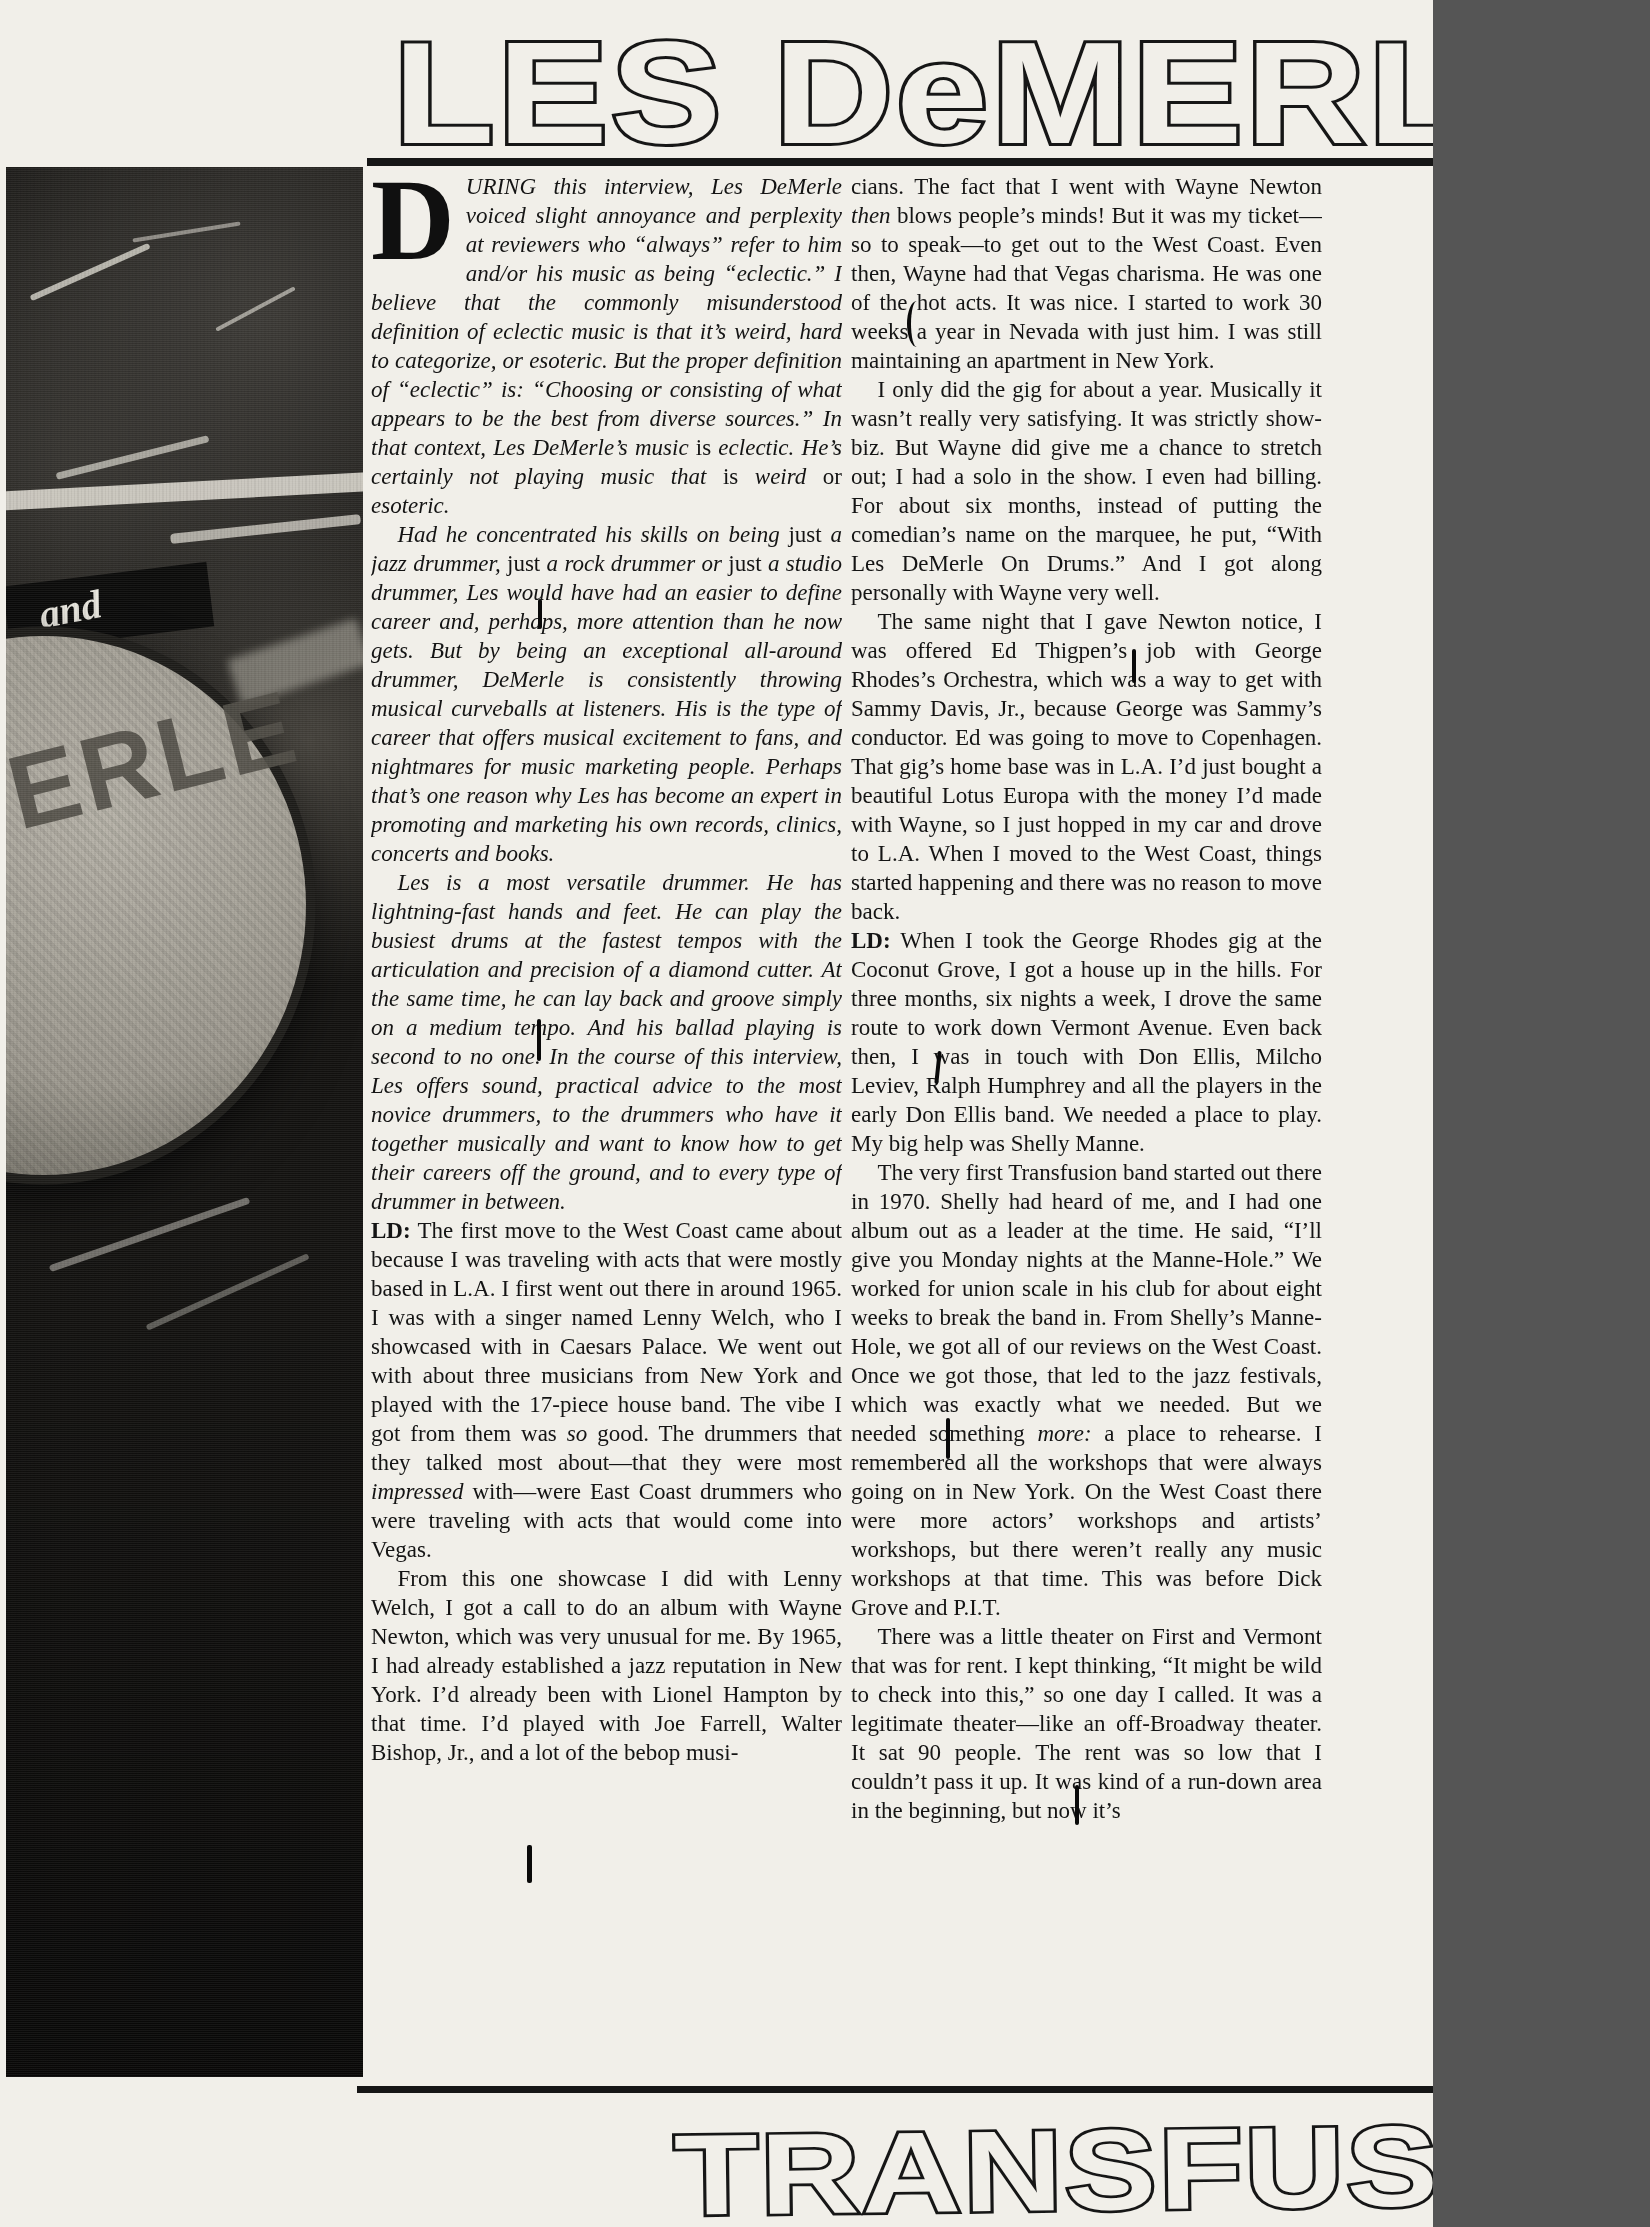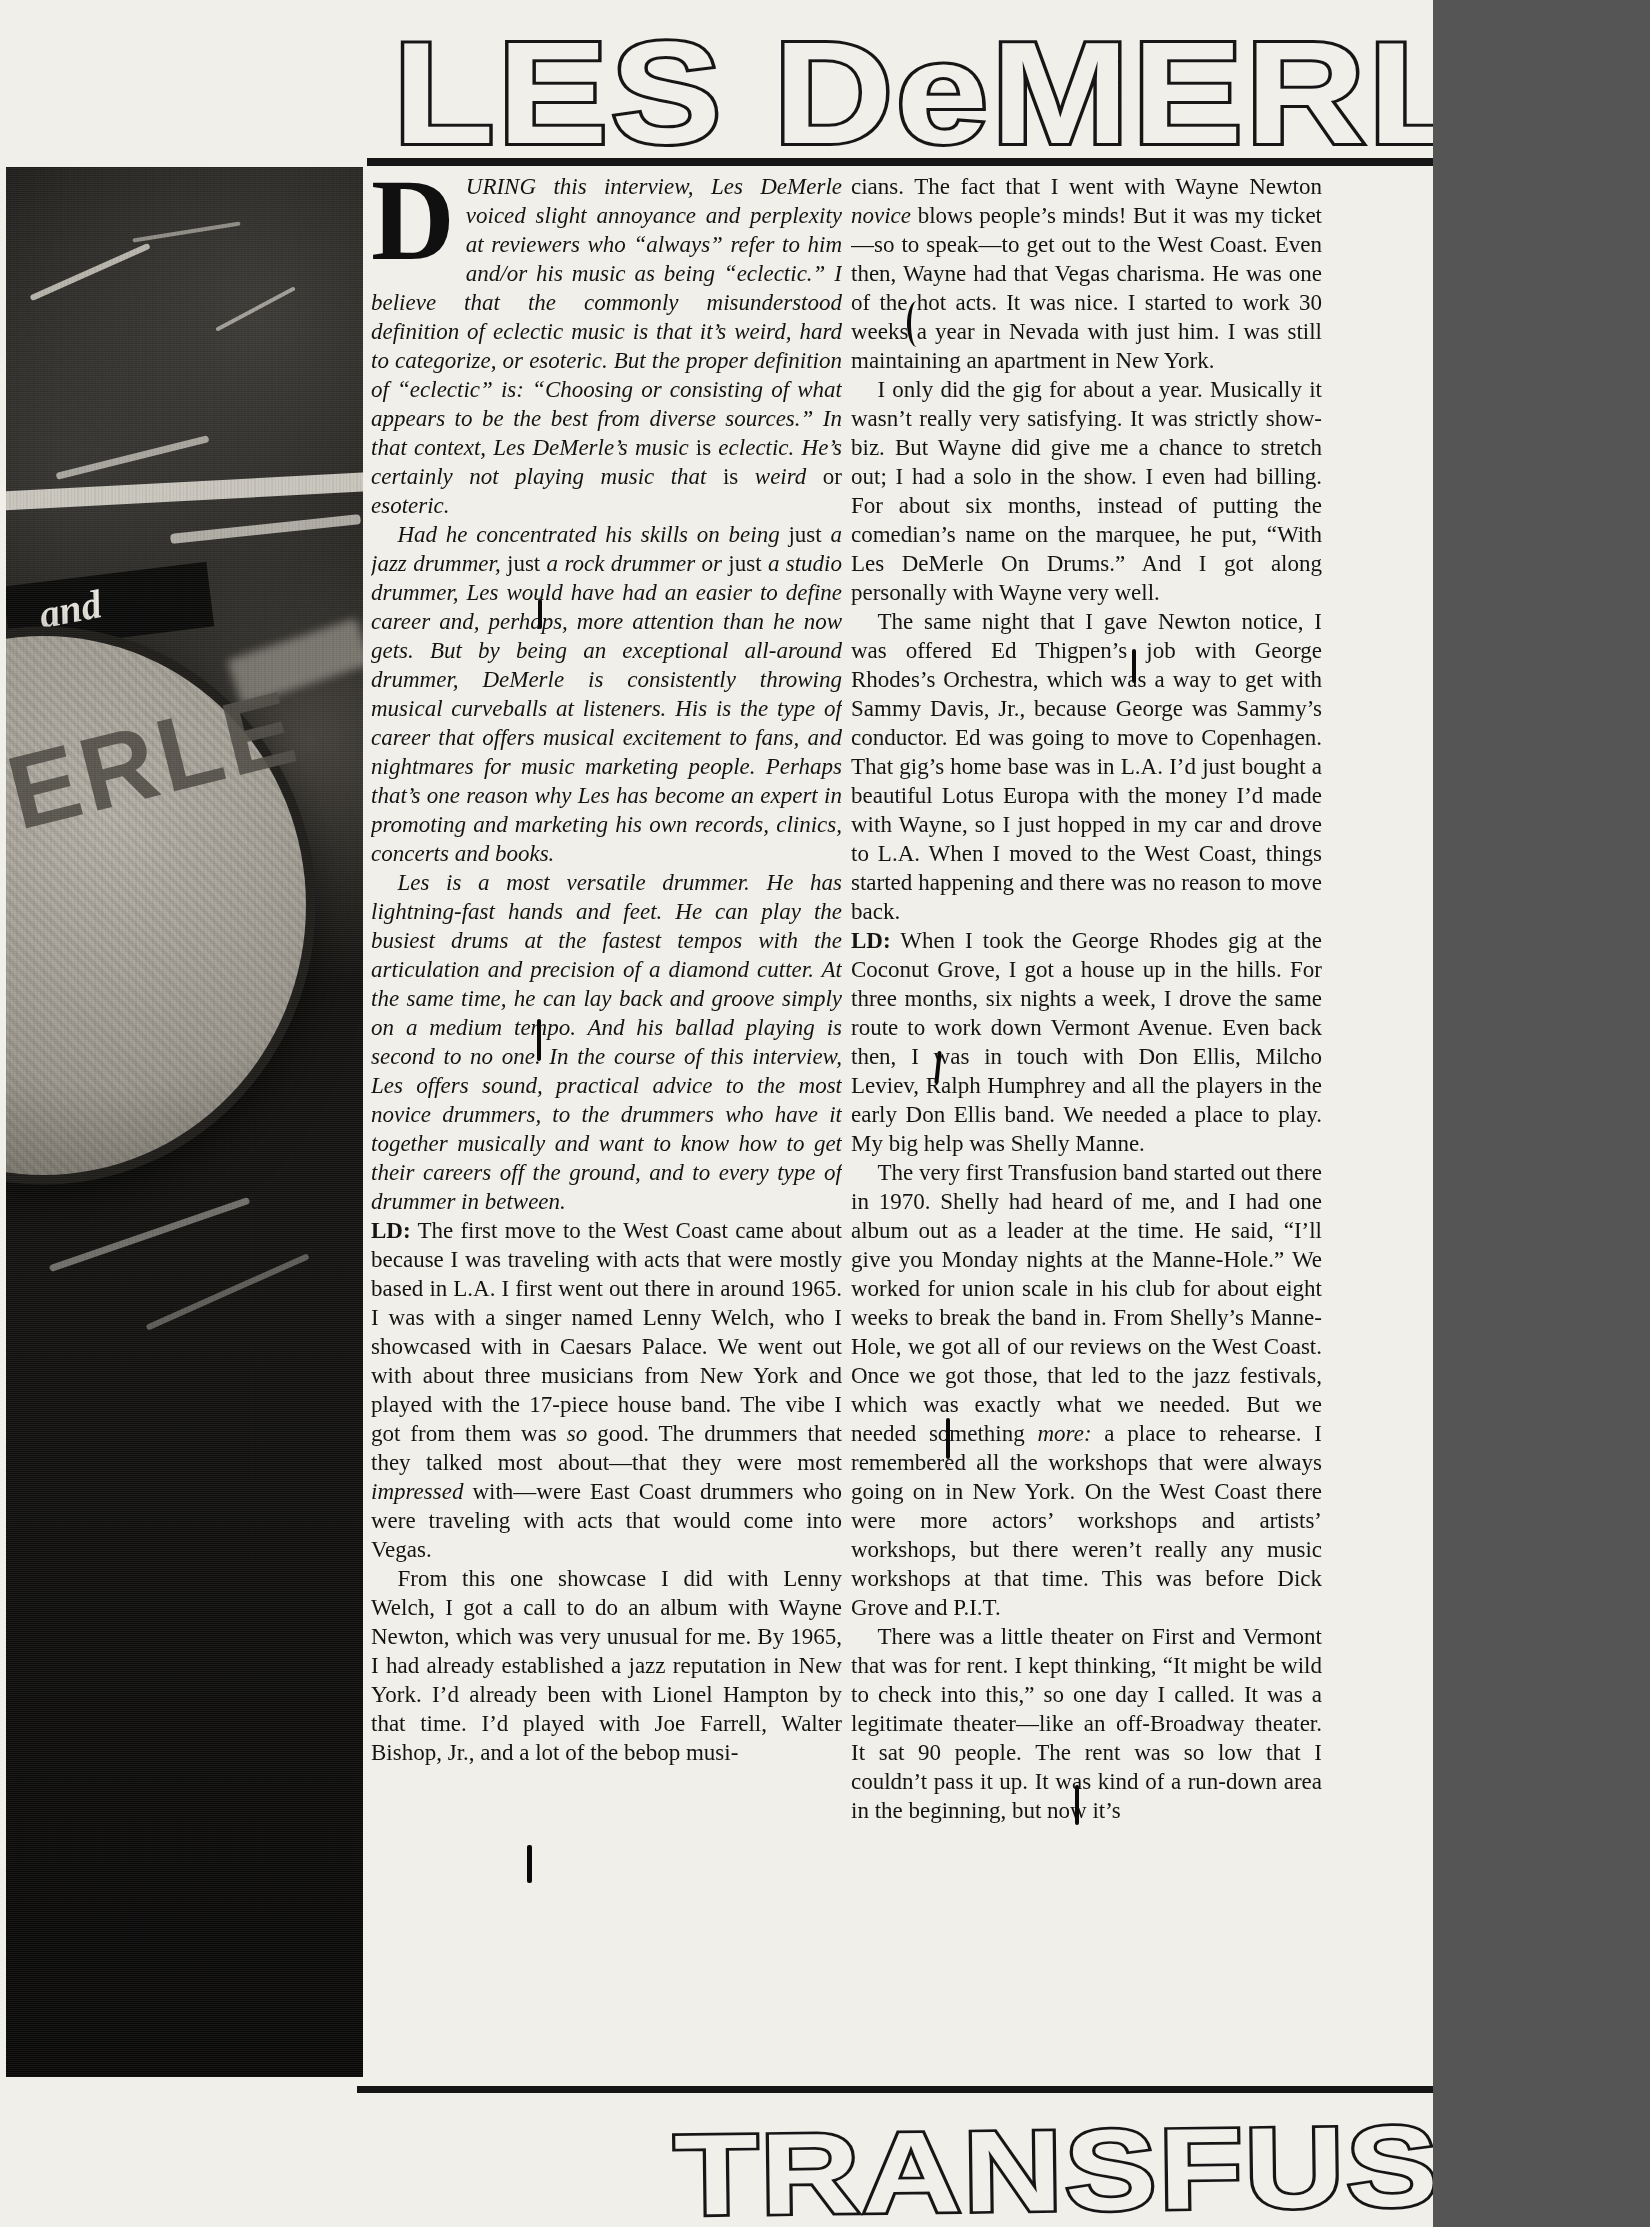--- a/index.html
+++ b/index.html
@@ -156,21 +156,21 @@
   </div>
 
   <div class="col col-1">
       <p class="blk intro-lead"><span class="dropcap">D</span>URING this interview, Les DeMerle voiced slight annoyance and perplexity at reviewers who “always” refer to him and/or his music as being “eclectic.” I believe that the commonly misunderstood definition of eclectic music is that it’s weird, hard to categorize, or esoteric. But the proper definition of “eclectic” is: “Choosing or consisting of what appears to be the best from diverse sources.” In that context, Les DeMerle’s music <span class="rm">is</span> eclectic. He’s certainly not playing music that <span class="rm">is</span> weird <span class="rm">or</span> esoteric.</p>
       <p class="blk intro">Had he concentrated his skills on being <span class="rm">just</span> a jazz drummer, <span class="rm">just</span> a rock drummer or <span class="rm">just</span> a studio drummer, Les would have had an easier to define career and, perhaps, more attention than he now gets. But by being an exceptional all-around drummer, DeMerle is consistently throwing musical curveballs at listeners. His is the type of career that offers musical excitement to fans, and nightmares for music marketing people. Perhaps that’s one reason why Les has become an expert in promoting and marketing his own records, clinics, concerts and books.</p>
       <p class="blk intro">Les is a most versatile drummer. He has lightning-fast hands and feet. He can play the busiest drums at the fastest tempos with the articulation and precision of a diamond cutter. At the same time, he can lay back and groove simply on a medium tempo. And his ballad playing is second to no one. In the course of this interview, Les offers sound, practical advice to the most novice drummers, to the drummers who have it together musically and want to know how to get their careers off the ground, and to every type of drummer in between.</p>
       <p class="blk qa"><b class="spk">LD:</b> The first move to the West Coast came about because I was traveling with acts that were mostly based in L.A. I first went out there in around 1965. I was with a singer named Lenny Welch, who I showcased with in Caesars Palace. We went out with about three musicians from New York and played with the 17-piece house band. The vibe I got from them was <em>so</em> good. The drummers that they talked most about—that they were most <em>impressed</em> with—were East Coast drummers who were traveling with acts that would come into Vegas.</p>
       <p class="blk para">From this one showcase I did with Lenny Welch, I got a call to do an album with Wayne Newton, which was very unusual for me. By 1965, I had already established a jazz reputation in New York. I’d already been with Lionel Hampton by that time. I’d played with Joe Farrell, Walter Bishop, Jr., and a lot of the bebop musi-</p>
     </div>
   <div class="col col-2">
-      <p class="blk para-flush">cians. The fact that I went with Wayne Newton <em>novice</em> blows people’s minds! But it was my ticket—so to speak—to get out to the West Coast. Even then, Wayne had that Vegas charisma. He was one of the hot acts. It was nice. I started to work 30 weeks a year in Nevada with just him. I was still maintaining an apartment in New York.</p>
+      <p class="blk para-flush">cians. The fact that I went with Wayne Newton <em>then</em> blows people’s minds! But it was my ticket—so to speak—to get out to the West Coast. Even then, Wayne had that Vegas charisma. He was one of the hot acts. It was nice. I started to work 30 weeks a year in Nevada with just him. I was still maintaining an apartment in New York.</p>
       <p class="blk para">I only did the gig for about a year. Musically it wasn’t really very satisfying. It was strictly show-biz. But Wayne did give me a chance to stretch out; I had a solo in the show. I even had billing. For about six months, instead of putting the comedian’s name on the marquee, he put, “With Les DeMerle On Drums.” And I got along personally with Wayne very well.</p>
       <p class="blk para">The same night that I gave Newton notice, I was offered Ed Thigpen’s job with George Rhodes’s Orchestra, which was a way to get with Sammy Davis, Jr., because George was Sammy’s conductor. Ed was going to move to Copenhagen. That gig’s home base was in L.A. I’d just bought a beautiful Lotus Europa with the money I’d made with Wayne, so I just hopped in my car and drove to L.A. When I moved to the West Coast, things started happening and there was no reason to move back.</p>
       <p class="blk qa"><b class="spk">LD:</b> When I took the George Rhodes gig at the Coconut Grove, I got a house up in the hills. For three months, six nights a week, I drove the same route to work down Vermont Avenue. Even back then, I was in touch with Don Ellis, Milcho Leviev, Ralph Humphrey and all the players in the early Don Ellis band. We needed a place to play. My big help was Shelly Manne.</p>
       <p class="blk para">The very first Transfusion band started out there in 1970. Shelly had heard of me, and I had one album out as a leader at the time. He said, “I’ll give you Monday nights at the Manne-Hole.” We worked for union scale in his club for about eight weeks to break the band in. From Shelly’s Manne-Hole, we got all of our reviews on the West Coast. Once we got those, that led to the jazz festivals, which was exactly what we needed. But we needed something <em>more:</em> a place to rehearse. I remembered all the workshops that were always going on in New York. On the West Coast there were more actors’ workshops and artists’ workshops, but there weren’t really any music workshops at that time. This was before Dick Grove and P.I.T.</p>
       <p class="blk para">There was a little theater on First and Vermont that was for rent. I kept thinking, “It might be wild to check into this,” so one day I called. It was a legitimate theater—like an off-Broadway theater. It sat 90 people. The rent was so low that I couldn’t pass it up. It was kind of a run-down area in the beginning, but now it’s</p>
     </div>
 
   <div class="ink m1"></div>
   <div class="ink m2"></div>
   <div class="ink m3"></div>

